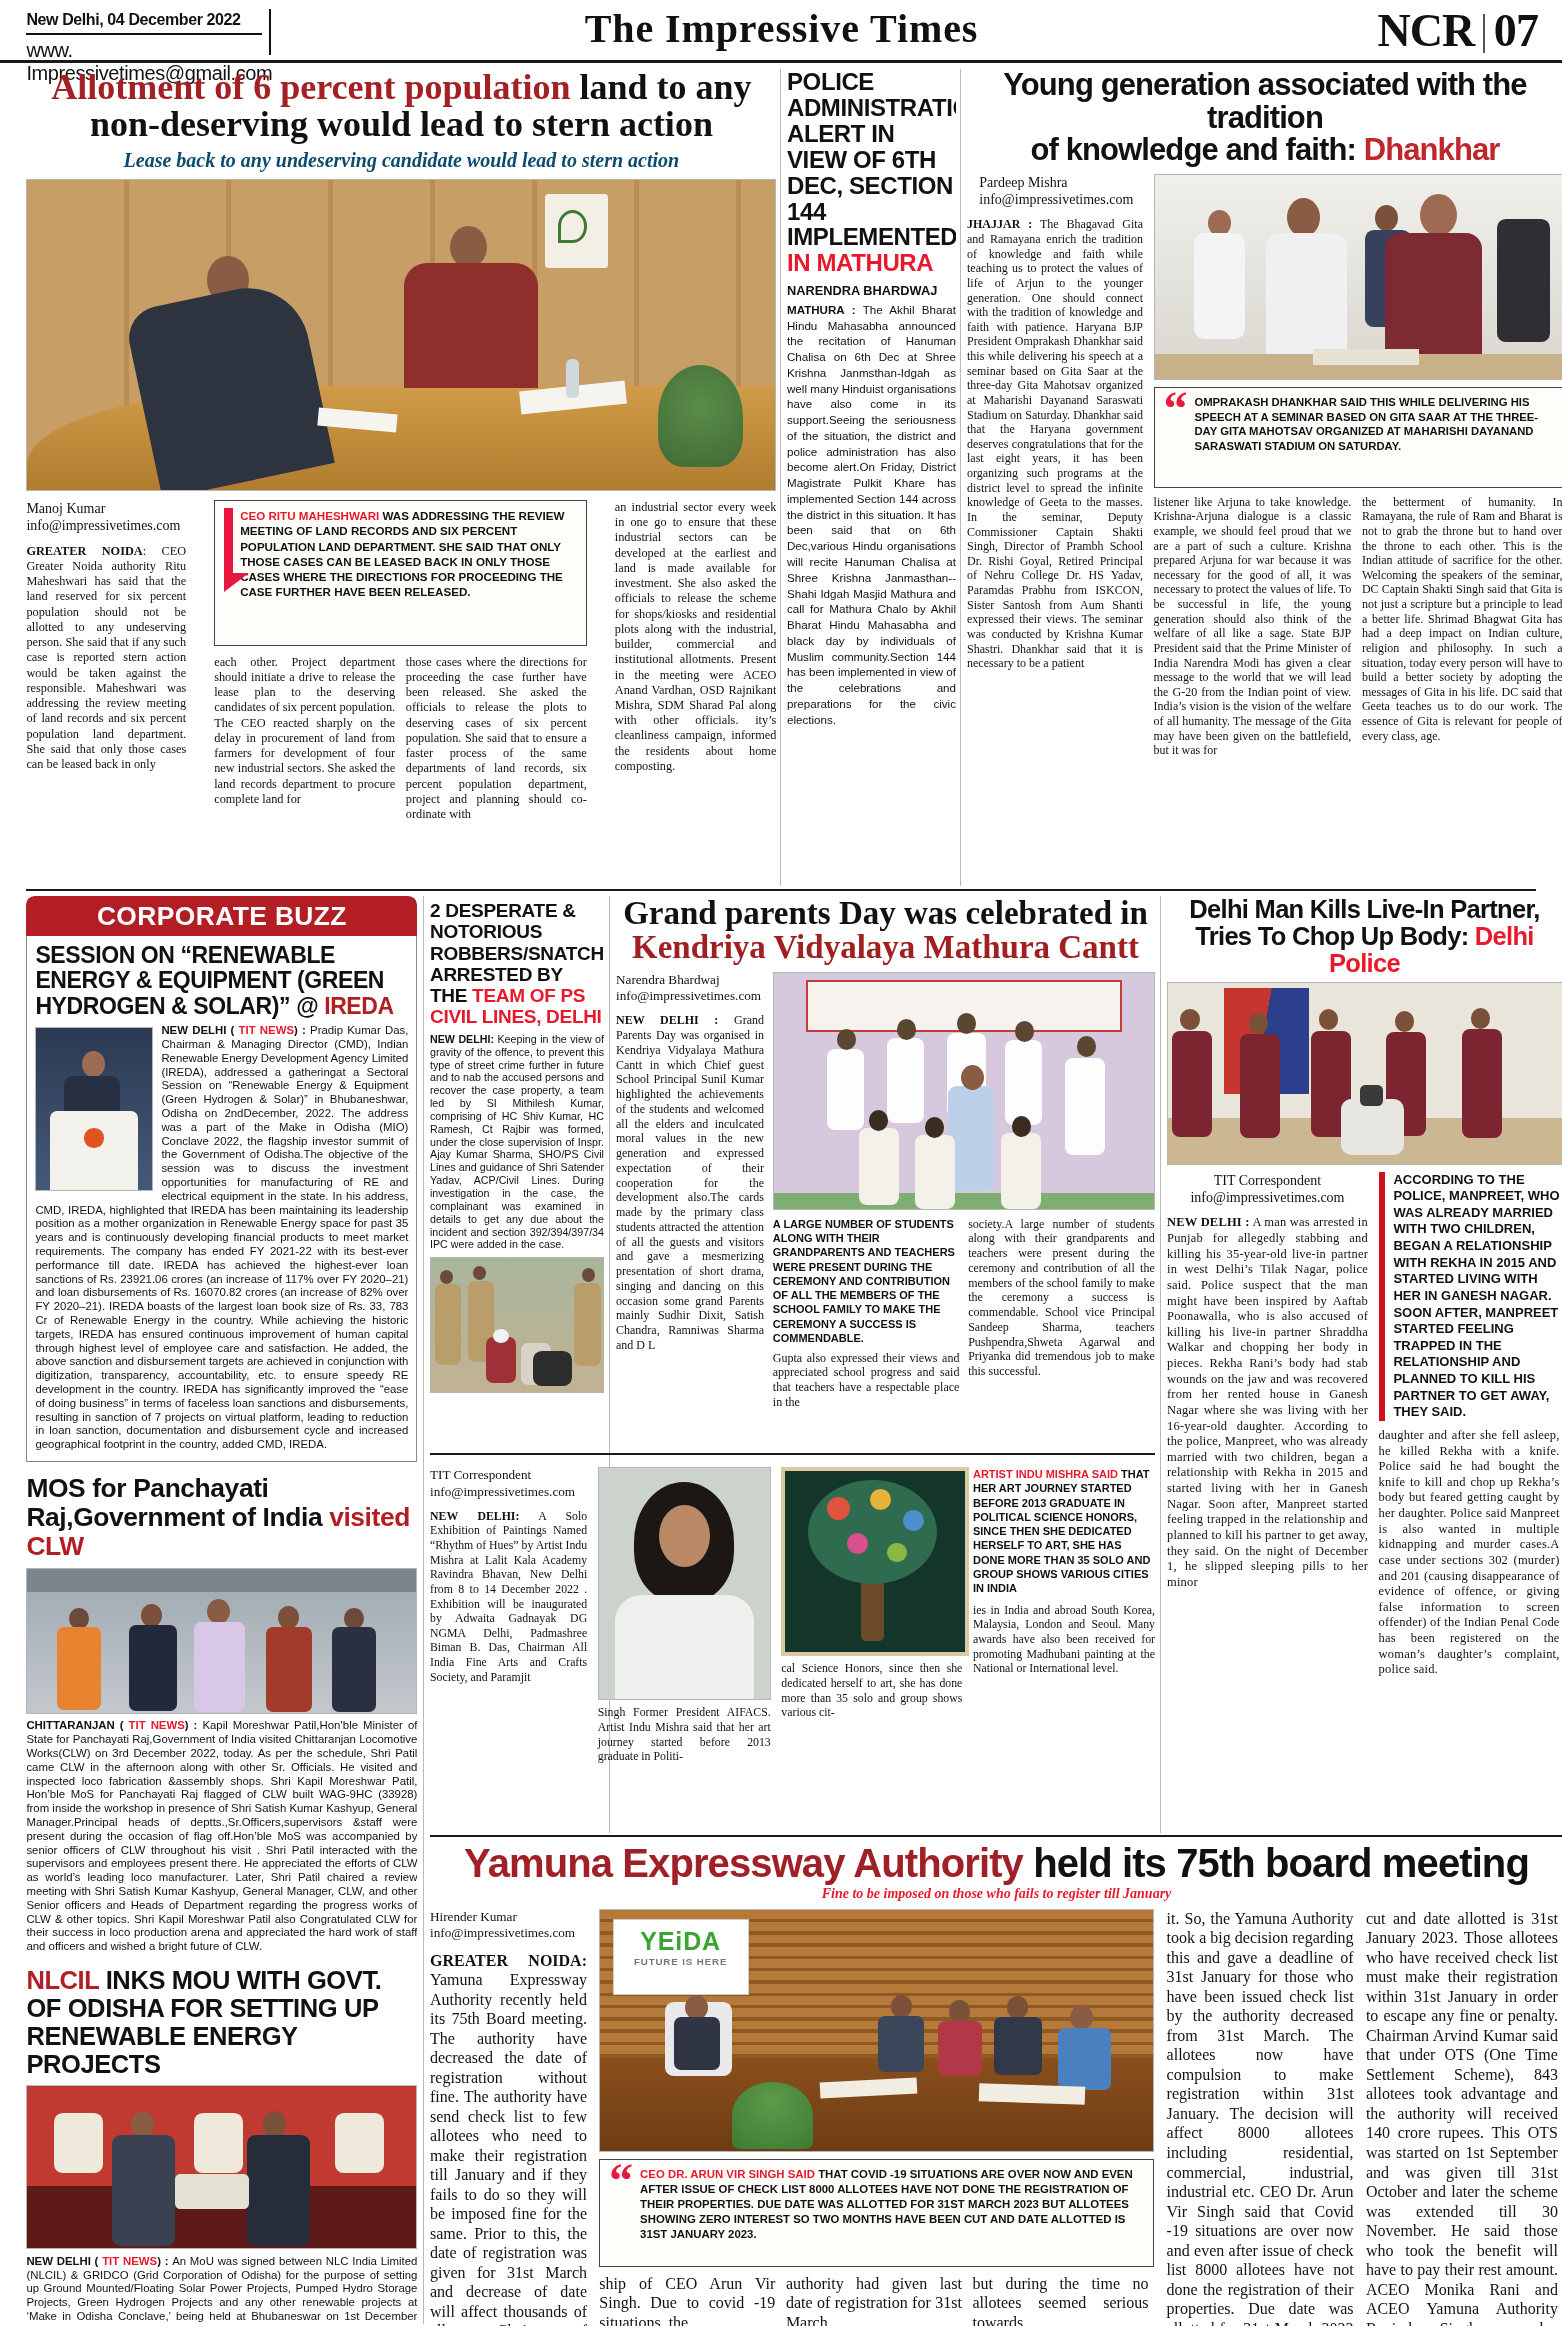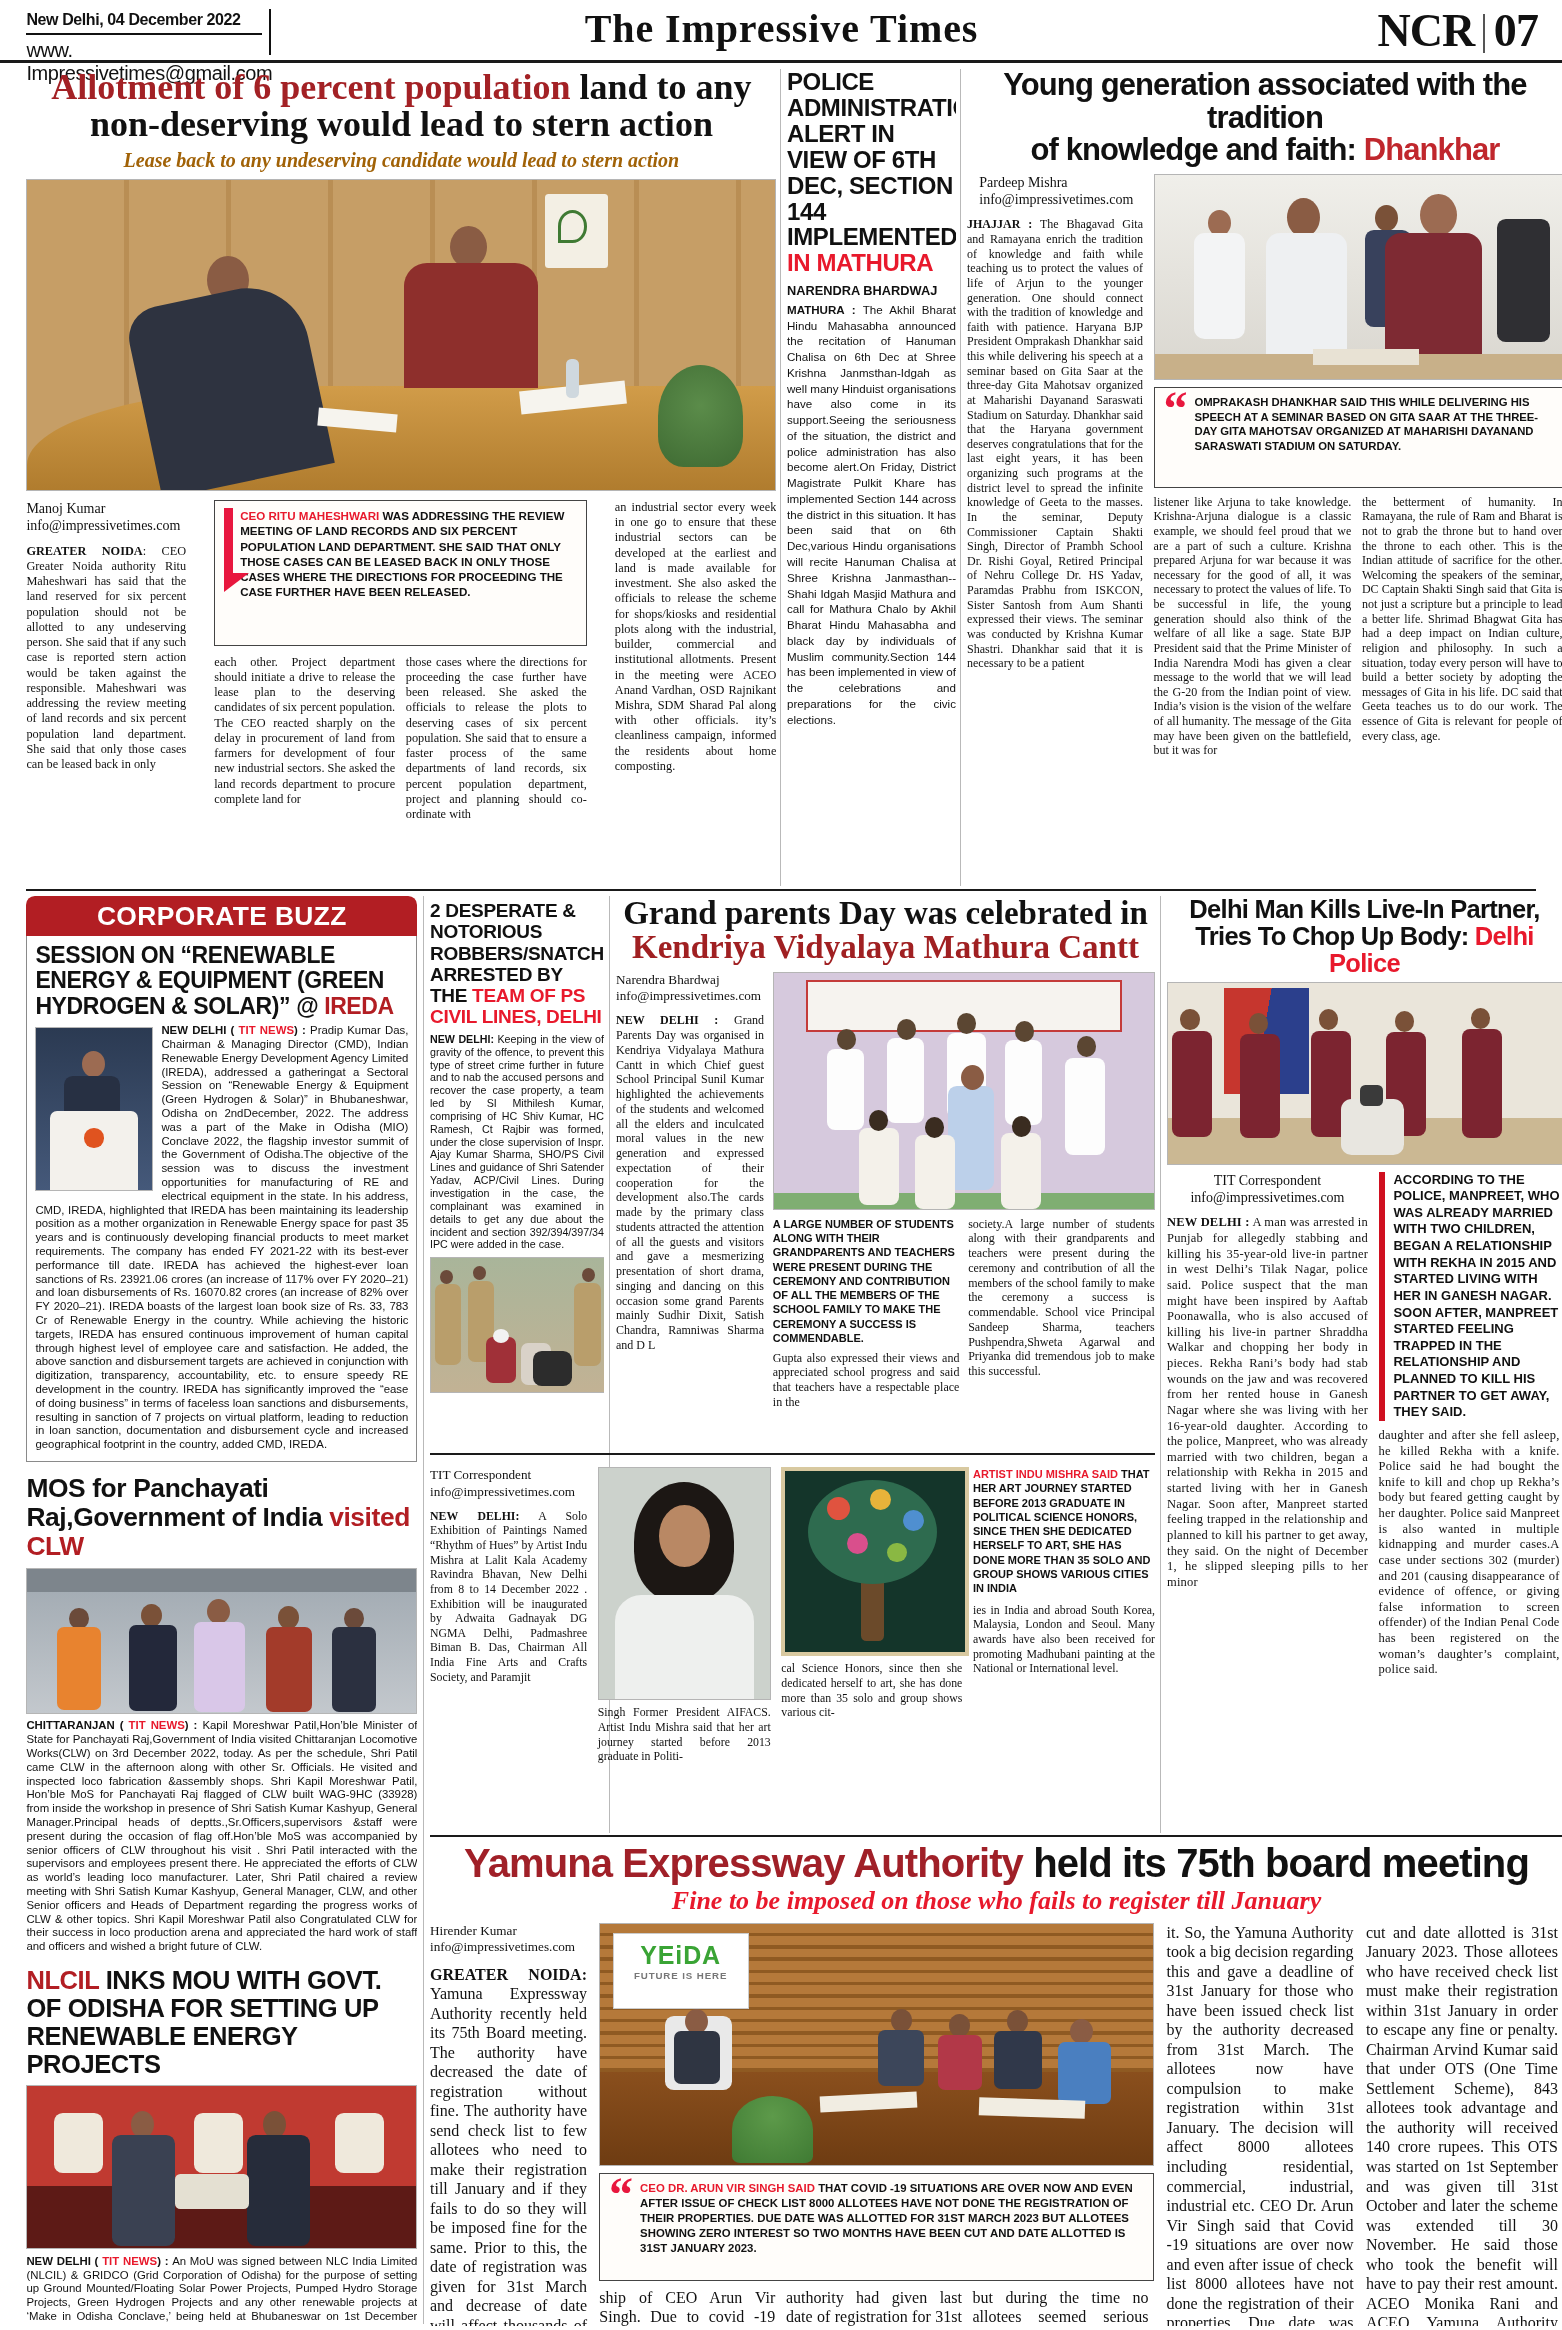--- a/index.html
+++ b/index.html
@@ -5,21 +5,21 @@
   html,body{margin:0;padding:0;background:#e9e9e9;}
   #page{position:relative;width:1563px;height:2330px;background:#ffffff;overflow:hidden;
         font-family:"Liberation Serif",serif;color:#111;}
   .sans{font-family:"Liberation Sans",sans-serif;}
   .art{position:absolute;overflow:hidden;}
   .vrule{position:absolute;width:0.9px;background:#b9b9b9;}
   .hrule{position:absolute;background:#1a1a1a;}
   .jc{text-align:justify;}
   .red{color:#e8192c;}
   .dred{color:#a32125;}
-  .mag{color:#a16207;}
+  .mag{color:#0c4a6e;}
 
   
   #mh-left{position:absolute;left:26.4px;top:10.6px;width:236px;}
   #mh-left .l1{font-family:"Liberation Sans",sans-serif;font-weight:bold;font-size:16px;letter-spacing:-0.4px;}
   #mh-left .sep{height:1.8px;background:#111;margin:4.4px 0;}
   #mh-left .l2{font-family:"Liberation Sans",sans-serif;font-weight:normal;font-size:20px;letter-spacing:-0.4px;}
   #mh-vert{position:absolute;left:269px;top:8.8px;width:1.8px;height:46px;background:#111;}
   #mh-title{position:absolute;left:0;right:0;top:5.3px;text-align:center;
             font-size:40px;font-weight:bold;letter-spacing:0.9px;}
   #mh-right{position:absolute;right:25px;top:3.5px;font-weight:bold;font-size:46px;letter-spacing:-0.9px;}
@@ -82,21 +82,21 @@
   #delhi-row .bd{font-size:12.5px;line-height:1.25;letter-spacing:0.2px;}
   #delhi-q{border-left:6.2px solid #cf1020;padding-left:8.8px;}
 
   
   #art-rhythm h2{font-size:20.7px;text-align:center;letter-spacing:-0.3px;}
   #rhythm-row{display:flex;gap:10.6px;margin-top:7px;}
   #rhythm-row .bd{font-size:11.8px;line-height:1.24;}
 
   
   #art-yam h1{font-size:40px;letter-spacing:-0.9px;}
-  #art-yam .sub{font-size:26px;font-weight:bold;font-style:italic;color:#e8192c;text-align:center;margin-top:1.8px;}
+  #art-yam .sub{font-size:14px;font-weight:bold;font-style:italic;color:#e8192c;text-align:center;margin-top:1.8px;}
   #yam-row{display:flex;gap:12.3px;margin-top:7px;}
   #yam-row .bd{font-size:16px;line-height:1.22;}
   #yam-minis{display:flex;gap:10.6px;margin-top:7px;}
 </style>
 </head>
 <body>
 
 <div id="page">
 
   <div id="mh-left">

